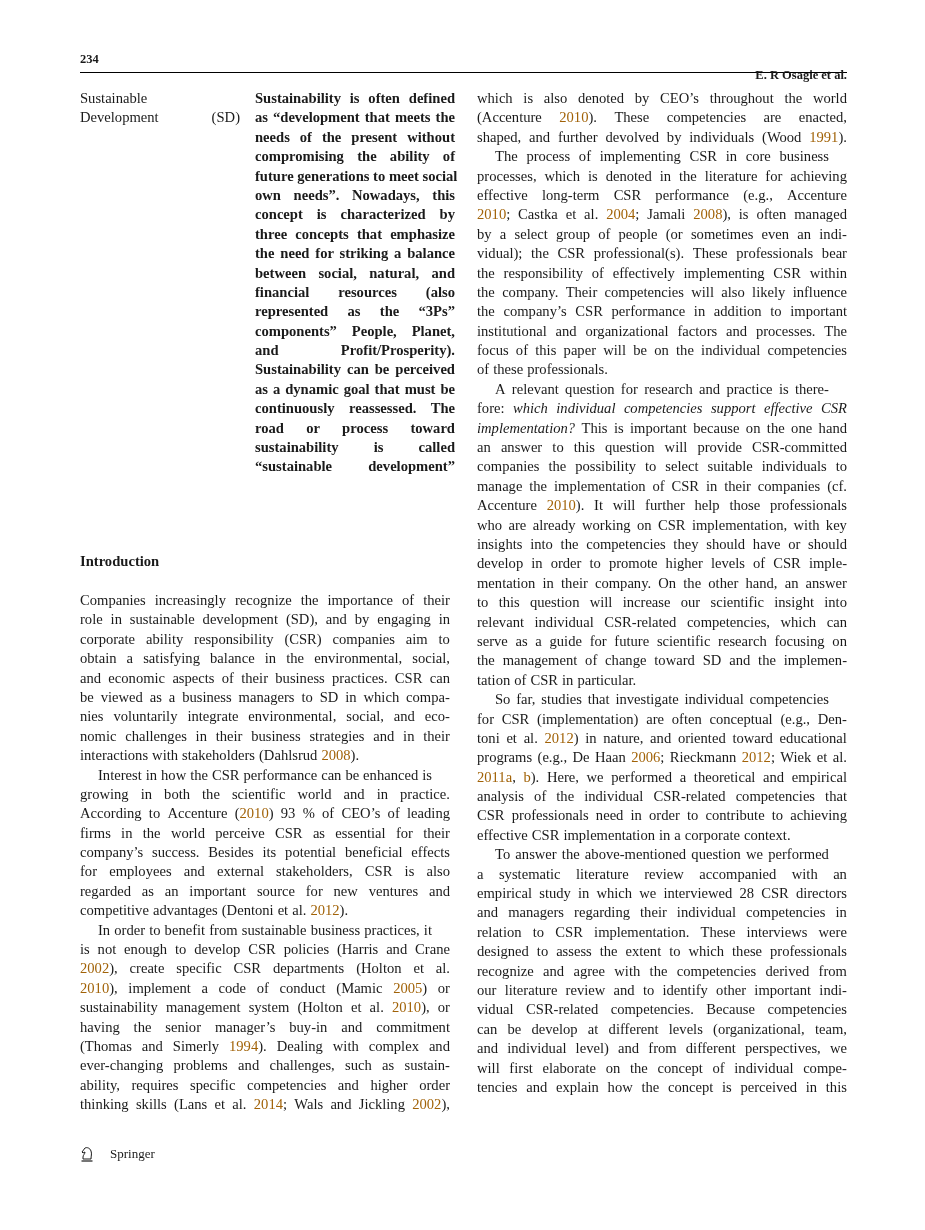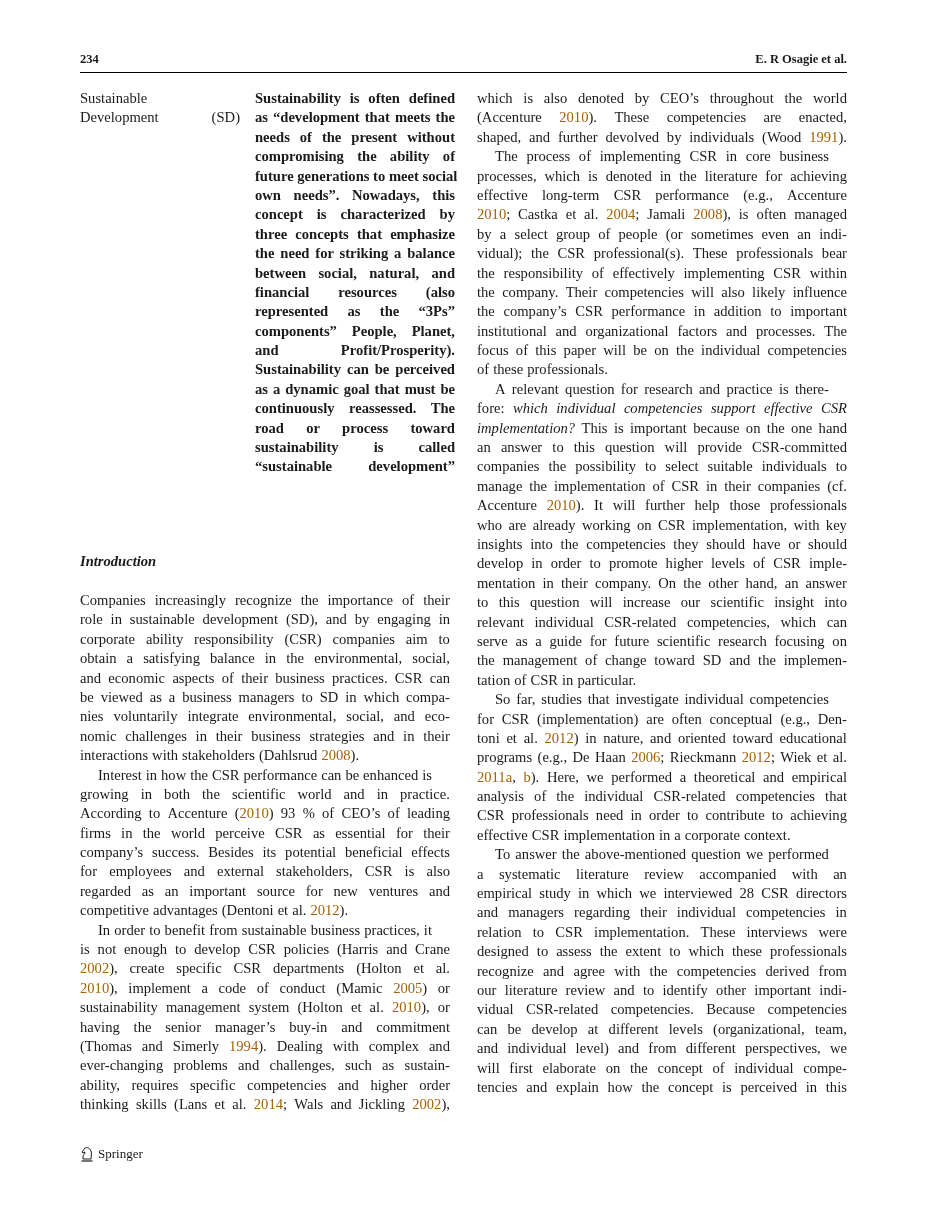--- a/index.html
+++ b/index.html
@@ -7,41 +7,41 @@
     width: 925px; height: 1230px; position: relative; overflow: hidden;
     font-family: "Liberation Serif", "DejaVu Serif", serif;
     color: #1a1a1a;
   }
   .header {
     position: absolute; left: 80px; top: 50px; width: 767px; height: 22px;
     border-bottom: 1.5px solid #000;
     font-weight: bold;
   }
   .page-num { position: absolute; left: 0; top: 2px; font-size: 12.5px; }
-  .running-head { position: absolute; right: 0; top: 2px; font-size: 12.5px; }
+  .running-head { position: absolute; right: 0; top: 18px; font-size: 12.5px; }
 
   .tbl-term { position: absolute; left: 80px; top: 89px; width: 160px; font-size: 14.6px; line-height: 19.4px; }
   .tbl-def { position: absolute; left: 255px; top: 89px; width: 200px; font-size: 14.6px; line-height: 19.4px; font-weight: bold; }
   .tbl-def .ln, .tbl-term .ln { display: block; white-space: nowrap; }
 
-  .section-heading { position: absolute; left: 80px; top: 553px; font-size: 14.6px; font-weight: bold; font-style: italic; }
+  .section-heading { position: absolute; left: 80px; top: 553px; font-size: 14.6px; font-weight: bold; }
 
   .col { position: absolute; width: 370px; font-size: 14.6px; line-height: 19.4px; }
   .col-left { left: 80px; top: 591px; }
   .col-right { left: 477px; top: 89px; }
 
   .ln { display: block; height: 19.4px; text-align: justify; text-align-last: justify; white-space: nowrap; overflow: visible; }
   .ln.indent { padding-left: 18px; }
   .ln .j { display: flex; justify-content: space-between; width: 100%; }
   .ln.indent .j { width: calc(100% - 18px); }
   .ln .j.last { justify-content: flex-start; gap: 4px; }
   .cite { color: #a16207; }
   em { font-style: italic; }
 
-  .footer-logo { position: absolute; left: 80px; top: 1146px; font-size: 13px; display: flex; align-items: flex-end; gap: 4px; }
+  .footer-logo { position: absolute; left: 80px; top: 1146px; font-size: 13px; display: flex; align-items: flex-end; gap: 16px; }
   .logo-icon { width: 14px; height: 16px; }
 </style>
 </head>
 <body>
 
 <div class="header">
   <span class="page-num">234</span>
   <span class="running-head">E. R Osagie et al.</span>
 </div>
 

